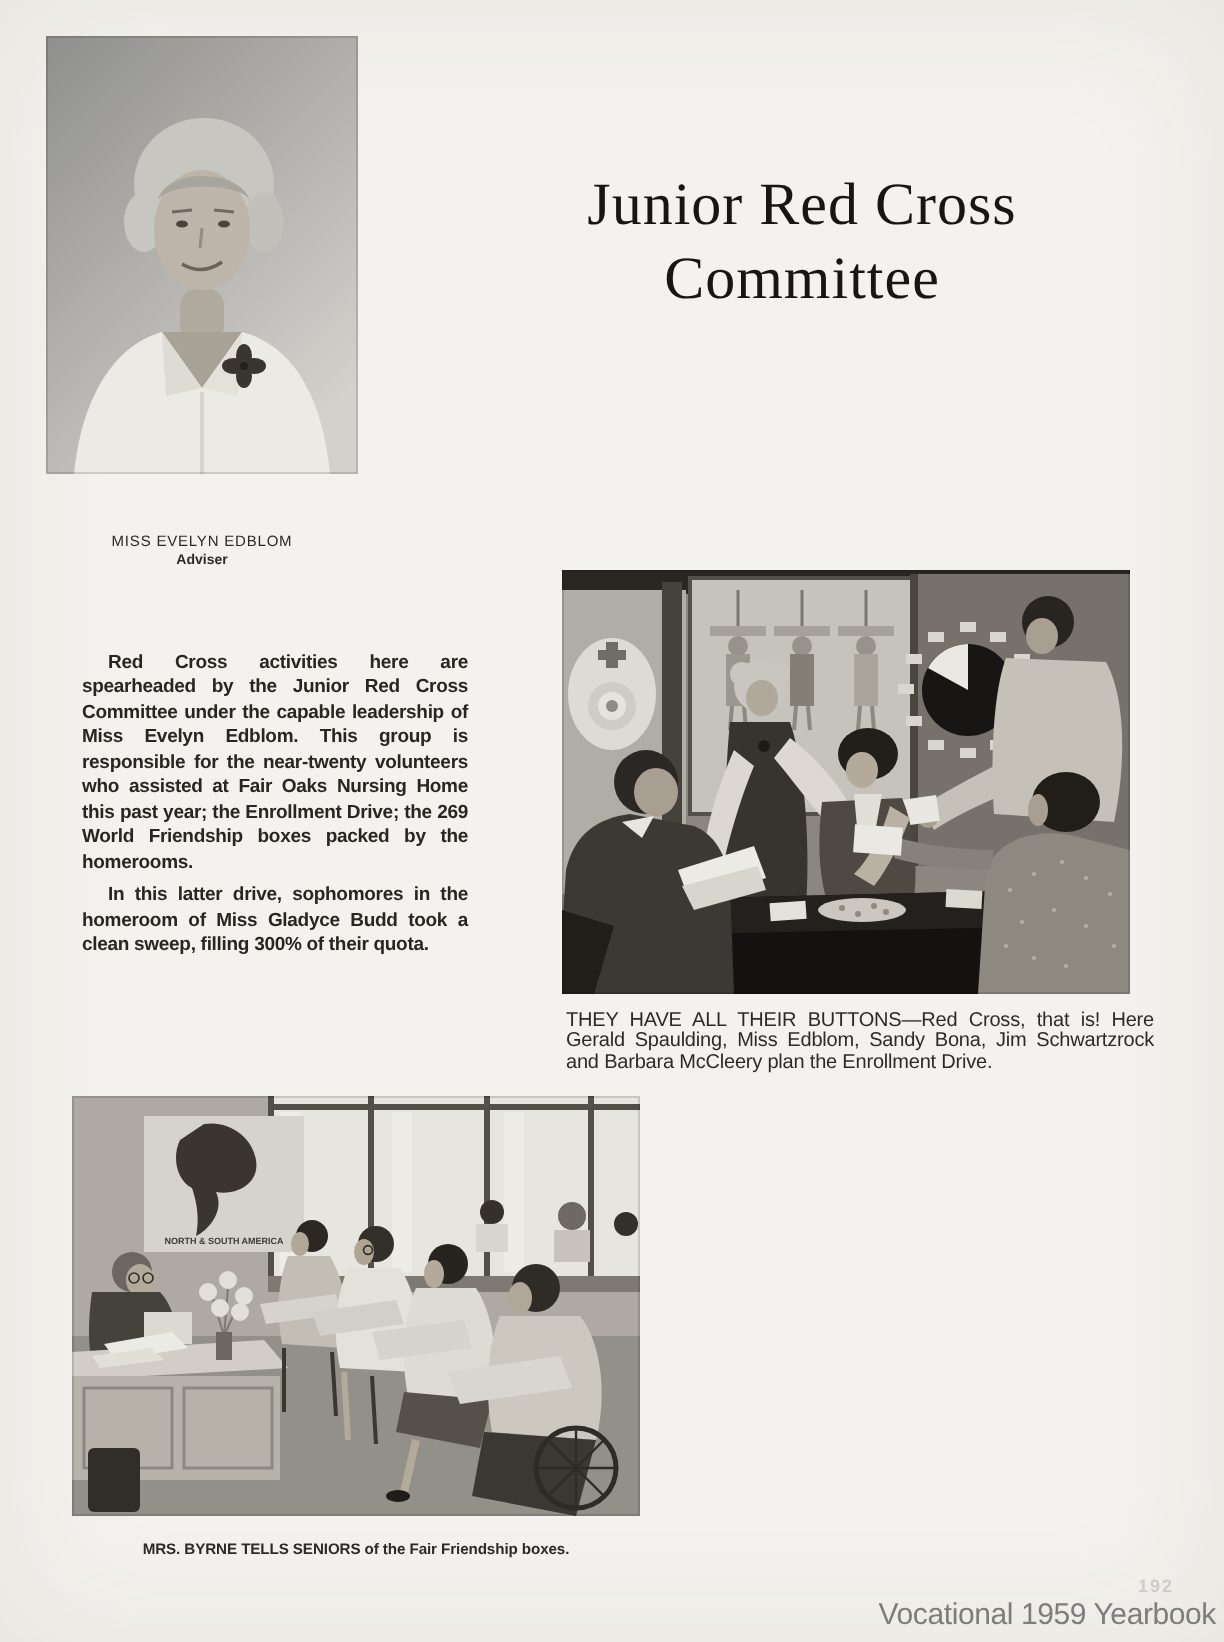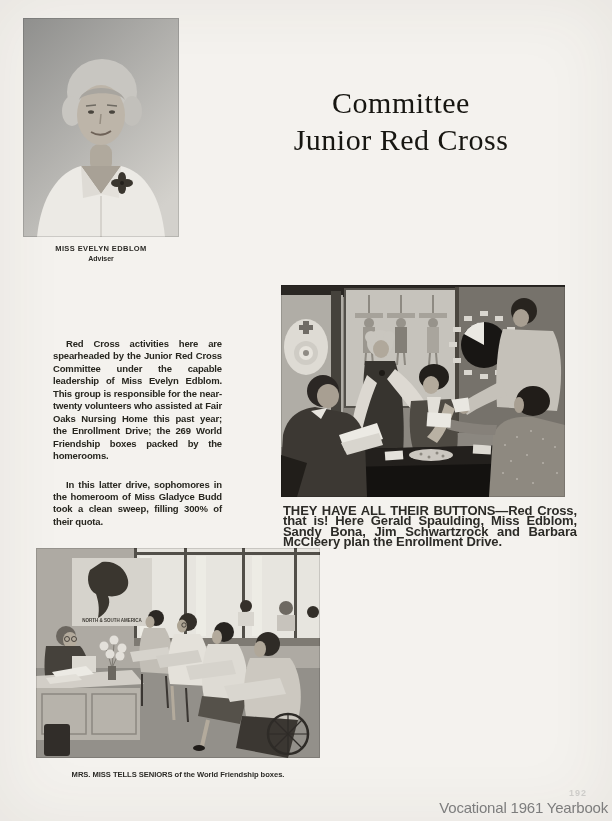--- a/index.html
+++ b/index.html
@@ -8,41 +8,41 @@
     background:#f4f2ee;
     font-family:"Liberation Sans", sans-serif;
     overflow:hidden;
     box-shadow: inset 0 0 70px rgba(70,60,45,0.07);
   }
   figure { margin:0; padding:0; }
   figure svg { display:block; width:100%; height:100%; }
 
   .portrait { position:absolute; left:23px; top:18px; width:156px; height:219px; }
   .portrait-caption { position:absolute; left:23px; top:244px; width:156px; text-align:center; color:#2c2b27; }
-  .cap-name { font-size:7.5px; font-weight:bold; letter-spacing:0.4px; }
+  .cap-name { font-size:7.5px; font-weight:normal; letter-spacing:0.4px;margin-top:22px; }
   .cap-role { font-size:7px;  font-weight:bold; margin-top:2px; }
 
   .title {
     position:absolute; left:251px; top:84px; width:300px; margin:0;
     text-align:center; font-family:"Liberation Serif", serif;
     font-weight:400; font-size:30px; line-height:37px; color:#171611; letter-spacing:0.5px;
   }
   .title span { display:block; }
 
   .article {
     position:absolute; left:37px; top:322px; width:201px;
     color:#27261f; font-size:9.5px; line-height:12.45px; font-weight:bold;
     letter-spacing:-0.15px; text-align:justify;
   }
-  .article p { margin:16px; text-indent:13px; }
+  .article p { margin:4px; text-indent:13px; }
 
   .photo-buttons   { position:absolute; left:281px; top:285px; width:284px; height:212px; }
   .caption-buttons {
     position:absolute; left:283px; top:506px; width:294px;
-    font-size:13px; font-weight:bold; line-height:10.4px; letter-spacing:-0.1px;
+    font-size:10px; font-weight:normal; line-height:10.4px; letter-spacing:-0.1px;
     color:#2c2b27; text-align:justify;
   }
   .photo-classroom { position:absolute; left:36px; top:548px; width:284px; height:210px; }
   .caption-classroom {
     position:absolute; left:36px; top:770px; width:284px; text-align:center;
     font-size:7.6px; font-weight:bold; color:#2c2b27; letter-spacing:-0.05px;
   }
 
   .watermark {
     position:absolute; right:4px; top:799px;
@@ -101,22 +101,22 @@
       <rect x="0.5" y="0.5" width="155" height="218" fill="none" stroke="#00000022"></rect>
     </svg>
   </figure>
 
   <div class="portrait-caption">
     <div class="cap-name">MISS EVELYN EDBLOM</div>
     <div class="cap-role">Adviser</div>
   </div>
 
   <h1 class="title">
+    <span>Junior Red Cross</span>
     <span>Committee</span>
-    <span>Junior Red Cross</span>
   </h1>
 
   <div class="article">
     <p>Red Cross activities here are spearheaded by the Junior Red Cross Committee under the capable leadership of Miss Evelyn Edblom. This group is responsible for the near-twenty volunteers who assisted at Fair Oaks Nursing Home this past year; the Enrollment Drive; the 269 World Friendship boxes packed by the homerooms.</p>
     <p>In this latter drive, sophomores in the homeroom of Miss Gladyce Budd took a clean sweep, filling 300% of their quota.</p>
   </div>
 
   <figure class="photo-buttons">
     <svg viewBox="0 0 284 212" preserveAspectRatio="none">
       <rect width="284" height="212" fill="#8b8780"></rect>
@@ -357,19 +357,19 @@
         <line x1="252" y1="166" x2="252" y2="206" stroke="#2e2b27" stroke-width="1.2"></line>
         <line x1="232" y1="186" x2="272" y2="186" stroke="#2e2b27" stroke-width="1.2"></line>
         <line x1="238" y1="172" x2="266" y2="200" stroke="#2e2b27" stroke-width="1.2"></line>
         <line x1="238" y1="200" x2="266" y2="172" stroke="#2e2b27" stroke-width="1.2"></line>
       </g>
       <rect x="8" y="176" width="26" height="32" rx="3" fill="#312d29"></rect>
       <rect x="0.5" y="0.5" width="283" height="209" fill="none" stroke="#00000022"></rect>
     </svg>
   </figure>
 
-  <div class="caption caption-classroom">MRS. MISS TELLS SENIORS of the World Friendship boxes.</div>
+  <div class="caption caption-classroom">MRS. BYRNE TELLS SENIORS of the Fair Friendship boxes.</div>
 
   <div class="page-number">192</div>
 
-  <div class="watermark">Vocational 1961 Yearbook</div>
+  <div class="watermark">Vocational 1959 Yearbook</div>
 
 </div>
 
 </body></html>

